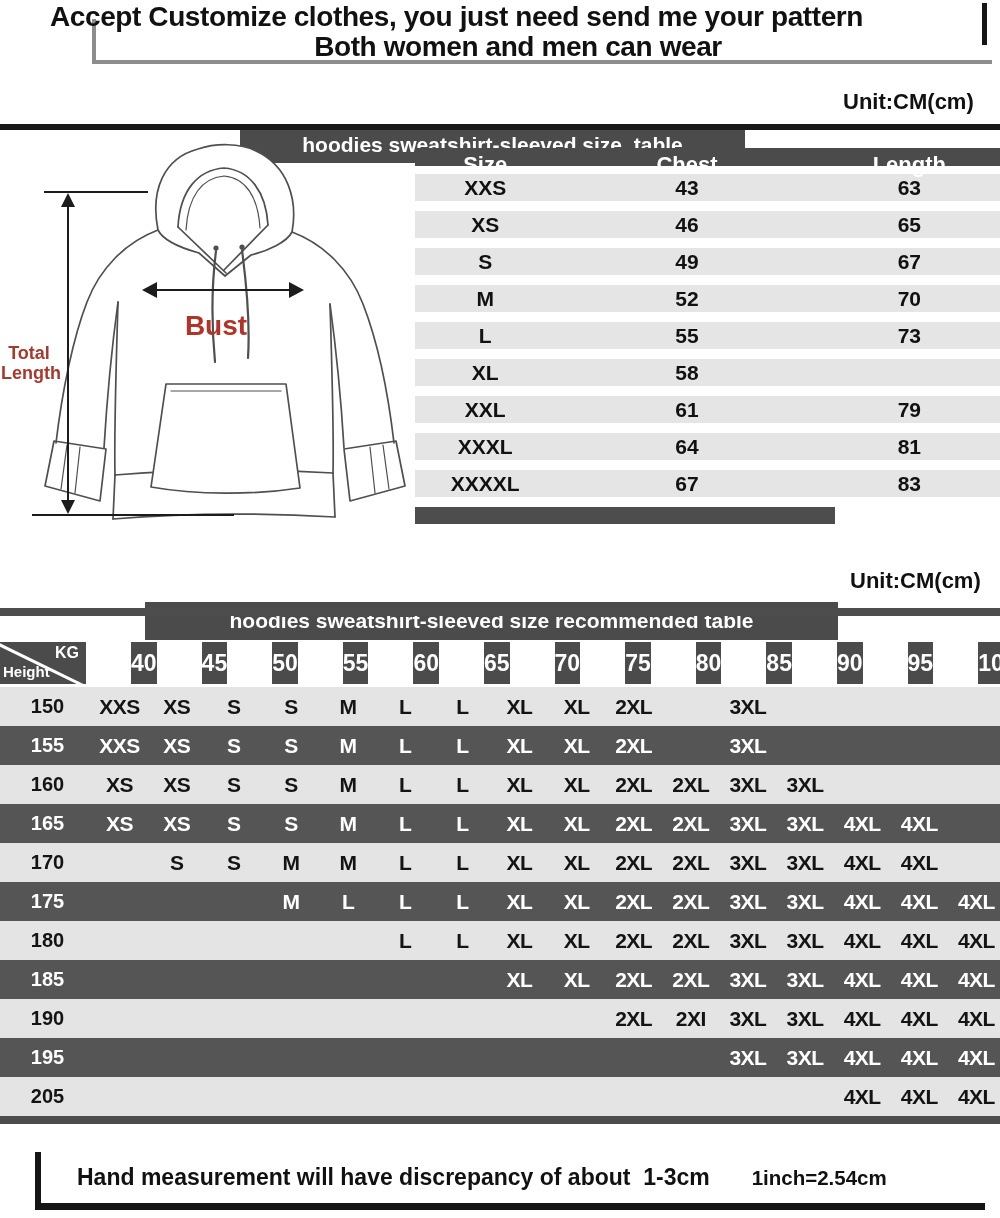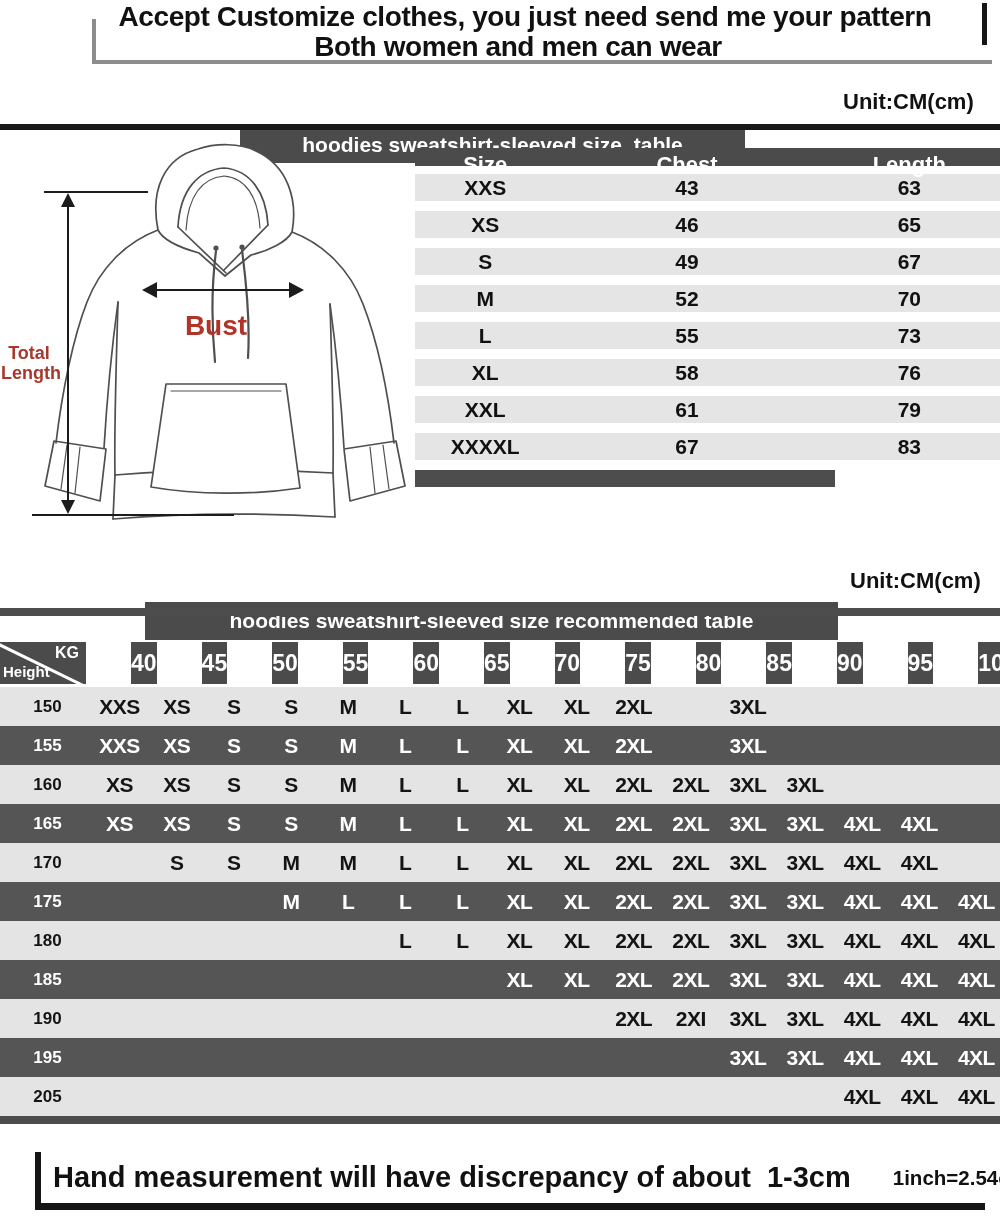--- a/index.html
+++ b/index.html
@@ -1,21 +1,21 @@
 <!DOCTYPE html>
 <html><head>
 <meta charset="utf-8">
 <style>
   html,body{margin:0;padding:0;background:#fff;}
   body{
     width:1000px;height:1218px;position:relative;overflow:hidden;
     font-family:"Liberation Sans","DejaVu Sans",sans-serif;font-weight:bold;color:#111;
   }
   
-  .title-l1{position:absolute;top:1px;left:50px;right:0;text-align:center;font-size:28px;letter-spacing:-0.4px;}
+  .title-l1{position:absolute;top:1px;left:50px;right:0;font-size:28px;letter-spacing:-0.4px;}
   .title-l2{position:absolute;top:31px;left:0;right:0;text-align:center;font-size:28px;letter-spacing:-0.4px;padding-left:36px;}
   .title-frame{position:absolute;left:92px;top:19px;width:896px;height:41px;
     border-left:4px solid #8d8d8d;border-bottom:4px solid #8d8d8d;}
   .title-tick{position:absolute;left:982px;top:3px;width:5px;height:42px;background:#161616;}
   
   .banner{position:absolute;background:#4b4b4b;color:#fff;text-align:center;white-space:pre;margin-top:44px;}
   .banner1{left:240px;top:82px;width:505px;height:37px;line-height:37px;font-size:21px;}
   .banner2{left:145px;top:558px;width:693px;height:38px;line-height:38px;font-size:21px;}
   .unit{position:absolute;font-size:22px;color:#111;}
   .unit1{left:843px;top:89px;}
@@ -38,28 +38,28 @@
   .mx-header{height:42px;margin-bottom:3px;gap:45px;}
   .mx-hcell{background:#4b4b4b;color:#fff;font-size:23px;line-height:42px;text-align:center;}
   .mx-corner{position:relative;background:#4b4b4b;color:#fff;overflow:hidden;}
   .mx-corner::after{content:"";position:absolute;left:-3px;top:0px;width:99px;height:3px;
     background:#fff;transform:rotate(26deg);transform-origin:0 50%;}
   .mx-kg{position:absolute;right:7px;top:2px;font-size:16px;}
   .mx-height{position:absolute;left:3px;bottom:4px;font-size:15px;}
   .mx-row{height:39px;line-height:39px;text-align:center;}
   .mx-row.light{background:#e4e4e4;color:#141414;}
   .mx-row.dark{background:#555555;color:#ffffff;}
-  .mx-label{font-size:17px;padding-left:9px;}
+  .mx-label{font-size:20px;padding-left:9px;}
   .mx-cell{font-size:21px;letter-spacing:-0.5px;}
   .mx-bottom{width:1000px;height:8px;background:#4d4d4d;margin-top:0px;}
   
   .note-box{position:absolute;left:35px;top:1152px;width:950px;height:58px;
     border-left:6px solid #151515;border-bottom:7px solid #151515;
     display:flex;align-items:center;padding-left:12px;box-sizing:border-box;}
-  .note-main{font-size:29px;white-space:pre;}
+  .note-main{font-size:23px;white-space:pre;margin-left:24px;}
   .note-conv{font-size:20.5px;margin-left:42px;}
 </style>
 </head>
 <body>
 
 <div class="title-frame"></div>
 <div class="title-l1">Accept Customize clothes, you just need send me your pattern</div>
 <div class="title-l2">Both women and men can wear</div>
 <div class="title-tick"></div>
 
@@ -147,26 +147,30 @@
         <div class="st-cell">70</div>
       </div>
       <div class="st-row">
         <div class="st-cell">L</div>
         <div class="st-cell">55</div>
         <div class="st-cell">73</div>
       </div>
       <div class="st-row">
         <div class="st-cell">XL</div>
         <div class="st-cell">58</div>
-        <div class="st-cell">76</div>
       </div>
       <div class="st-row">
         <div class="st-cell">XXL</div>
         <div class="st-cell">61</div>
         <div class="st-cell">79</div>
+      </div>
+      <div class="st-row">
+        <div class="st-cell">XXXL</div>
+        <div class="st-cell">64</div>
+        <div class="st-cell">81</div>
       </div>
       <div class="st-row">
         <div class="st-cell">XXXXL</div>
         <div class="st-cell">67</div>
         <div class="st-cell">83</div>
       </div>
     </div>
   <div class="st-footer"></div>
 </div>
 

